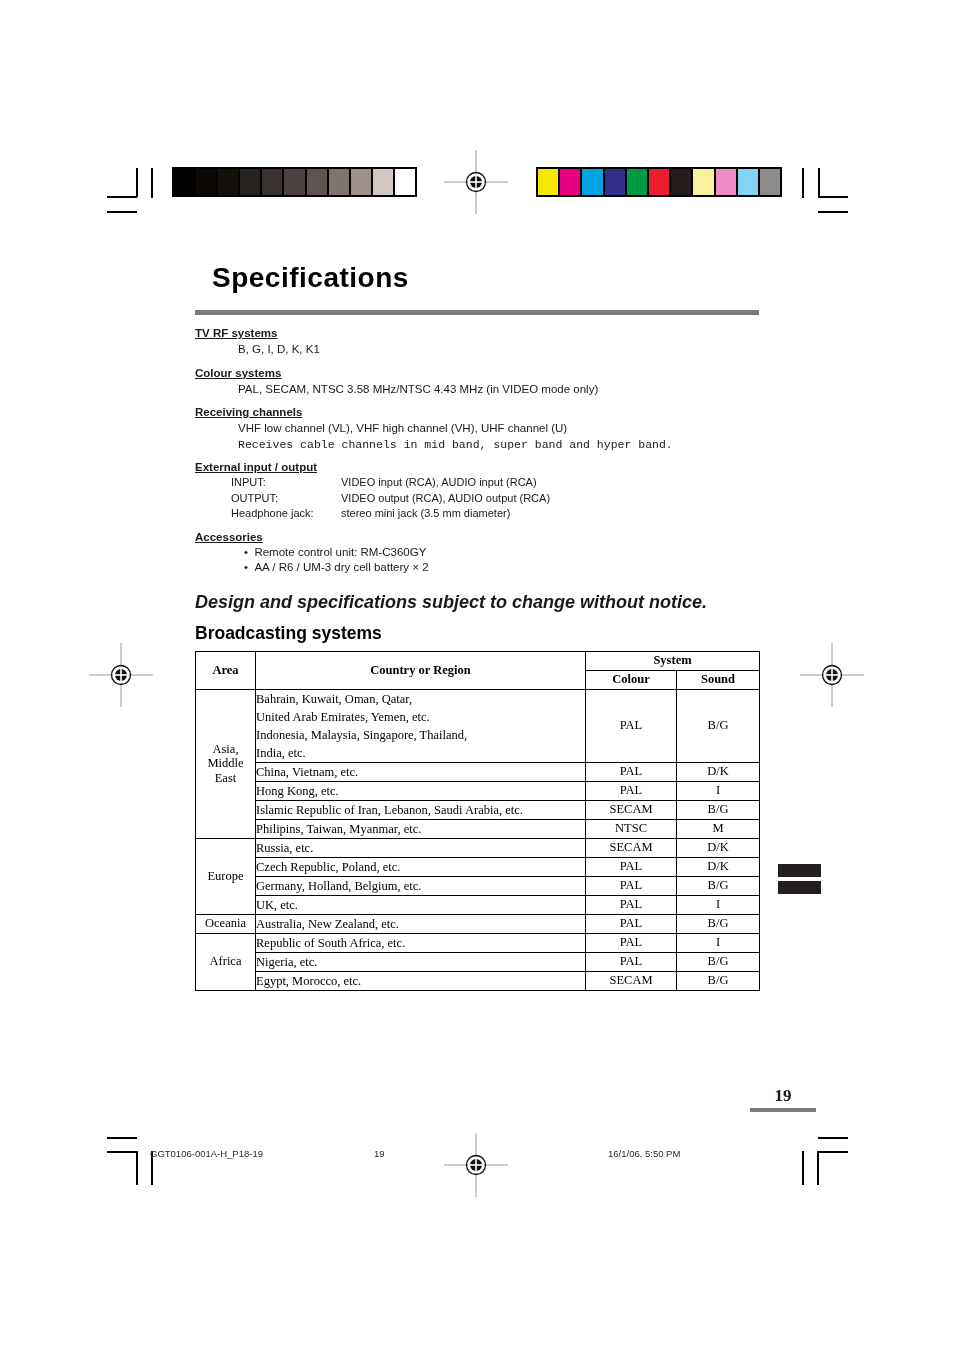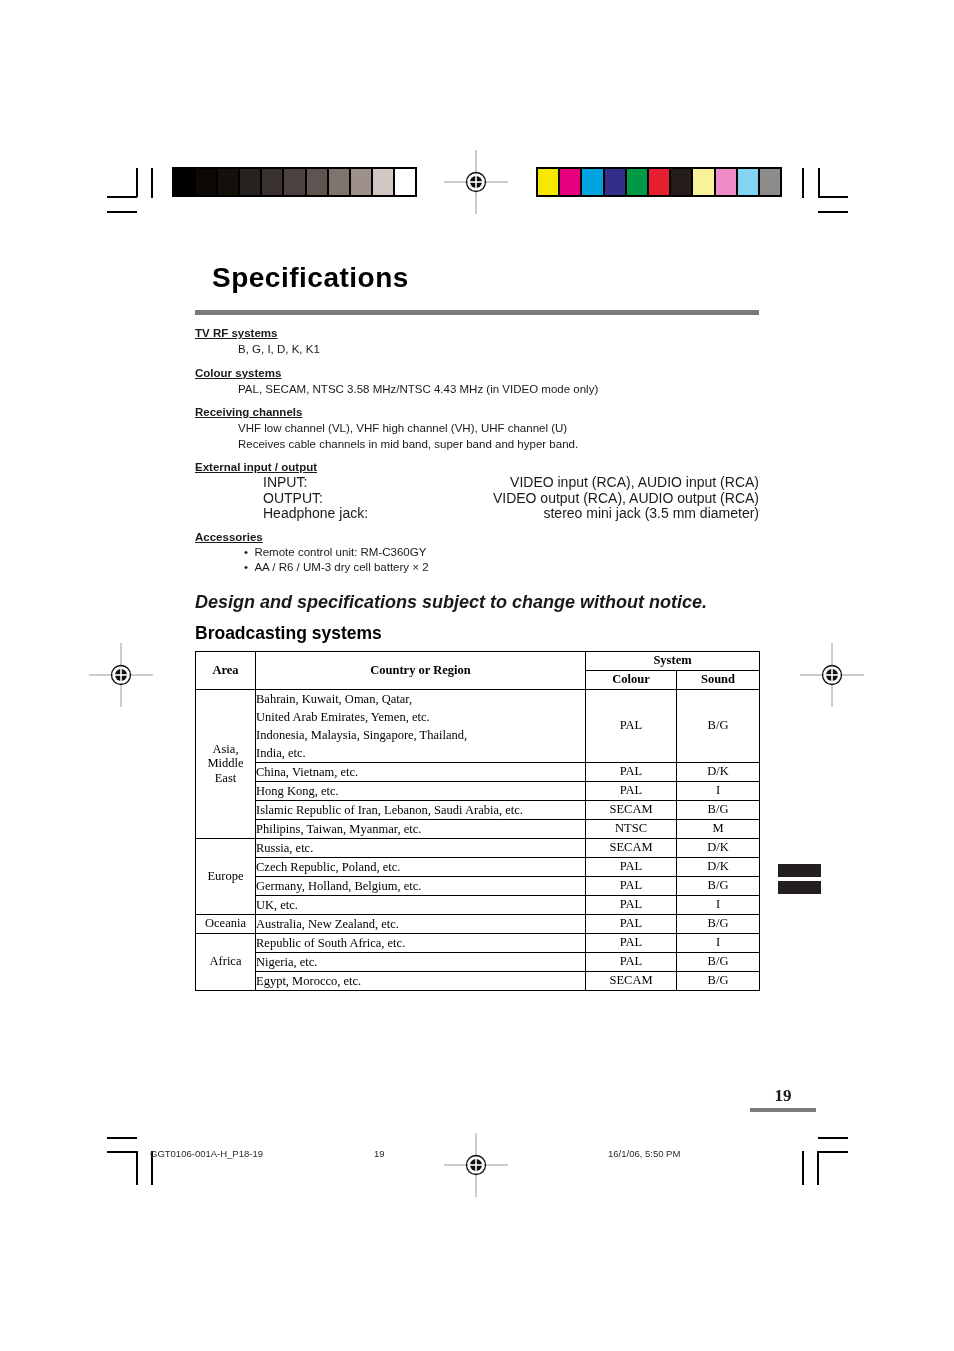--- a/index.html
+++ b/index.html
@@ -14,21 +14,21 @@
   #colour-bar{left:536px;width:246px;}
   .cropline{position:absolute;background:#000;}
   .reg-mark{position:absolute;width:64px;height:64px;}
   .black-tab{position:absolute;left:778px;width:43px;height:13px;background:#231f20;}
   
   .content{position:absolute;left:195px;top:246px;width:564px;}
   .doc-title{font-size:28px;font-weight:bold;letter-spacing:0.5px;margin:17px;line-height:30px;color:#000;}
   .title-rule{height:5px;background:#7a7a7a;margin-top:2px;margin-bottom:11px;}
   .spec-heading{font-weight:bold;font-size:11.5px;line-height:15px;margin-top:8px;text-decoration:underline;}
   .spec-line{font-size:11.5px;line-height:15.5px;margin-left:43px;margin-top:1px;}
-  .io-row{display:flex;font-size:14px;line-height:15.5px;margin-left:68px;justify-content:space-between;}
+  .io-row{display:flex;font-size:11px;line-height:15.5px;margin-left:36px;}
   .io-label{width:110px;flex:0 0 auto;}
   .bullet-item{font-size:11.5px;line-height:15.5px;margin-left:49px;}
   .bullet-item::before{content:"\2022\00a0\00a0";}
   .notice{font-weight:bold;font-style:italic;font-size:18px;margin-top:16px;}
   .broadcast-heading{font-size:17.5px;font-weight:bold;margin:10px 0 0 0;line-height:20px;color:#000;}
   
   table.broadcast{border-collapse:collapse;width:564px;margin-top:8px;
     font-family:"Liberation Serif",serif;font-size:12.5px;color:#000000;table-layout:fixed;}
   table.broadcast th,table.broadcast td{border:1.5px solid #000;padding:0;}
   table.broadcast th{font-weight:bold;height:18px;text-align:center;}
@@ -140,21 +140,21 @@
     <div class="title-rule"></div>
 
     <div class="spec-heading">TV RF systems</div>
     <div class="spec-line">B, G, I, D, K, K1</div>
 
     <div class="spec-heading">Colour systems</div>
     <div class="spec-line">PAL, SECAM, NTSC 3.58 MHz/NTSC 4.43 MHz (in VIDEO mode only)</div>
 
     <div class="spec-heading">Receiving channels</div>
     <div class="spec-line">VHF low channel (VL), VHF high channel (VH), UHF channel (U)</div>
-    <div class="spec-line" style="margin-top:0;">Receives cable channels in mid band, super band and hyper band.</div>
+    <div class="spec-line" style="margin-top:0;font-family:Liberation Mono, monospace;">Receives cable channels in mid band, super band and hyper band.</div>
 
     <div class="spec-heading">External input / output</div>
     <div class="io-row">
       <span class="io-label">INPUT:</span>
       <span>VIDEO input (RCA), AUDIO input (RCA)</span>
     </div>
     <div class="io-row">
       <span class="io-label">OUTPUT:</span>
       <span>VIDEO output (RCA), AUDIO output (RCA)</span>
     </div>

